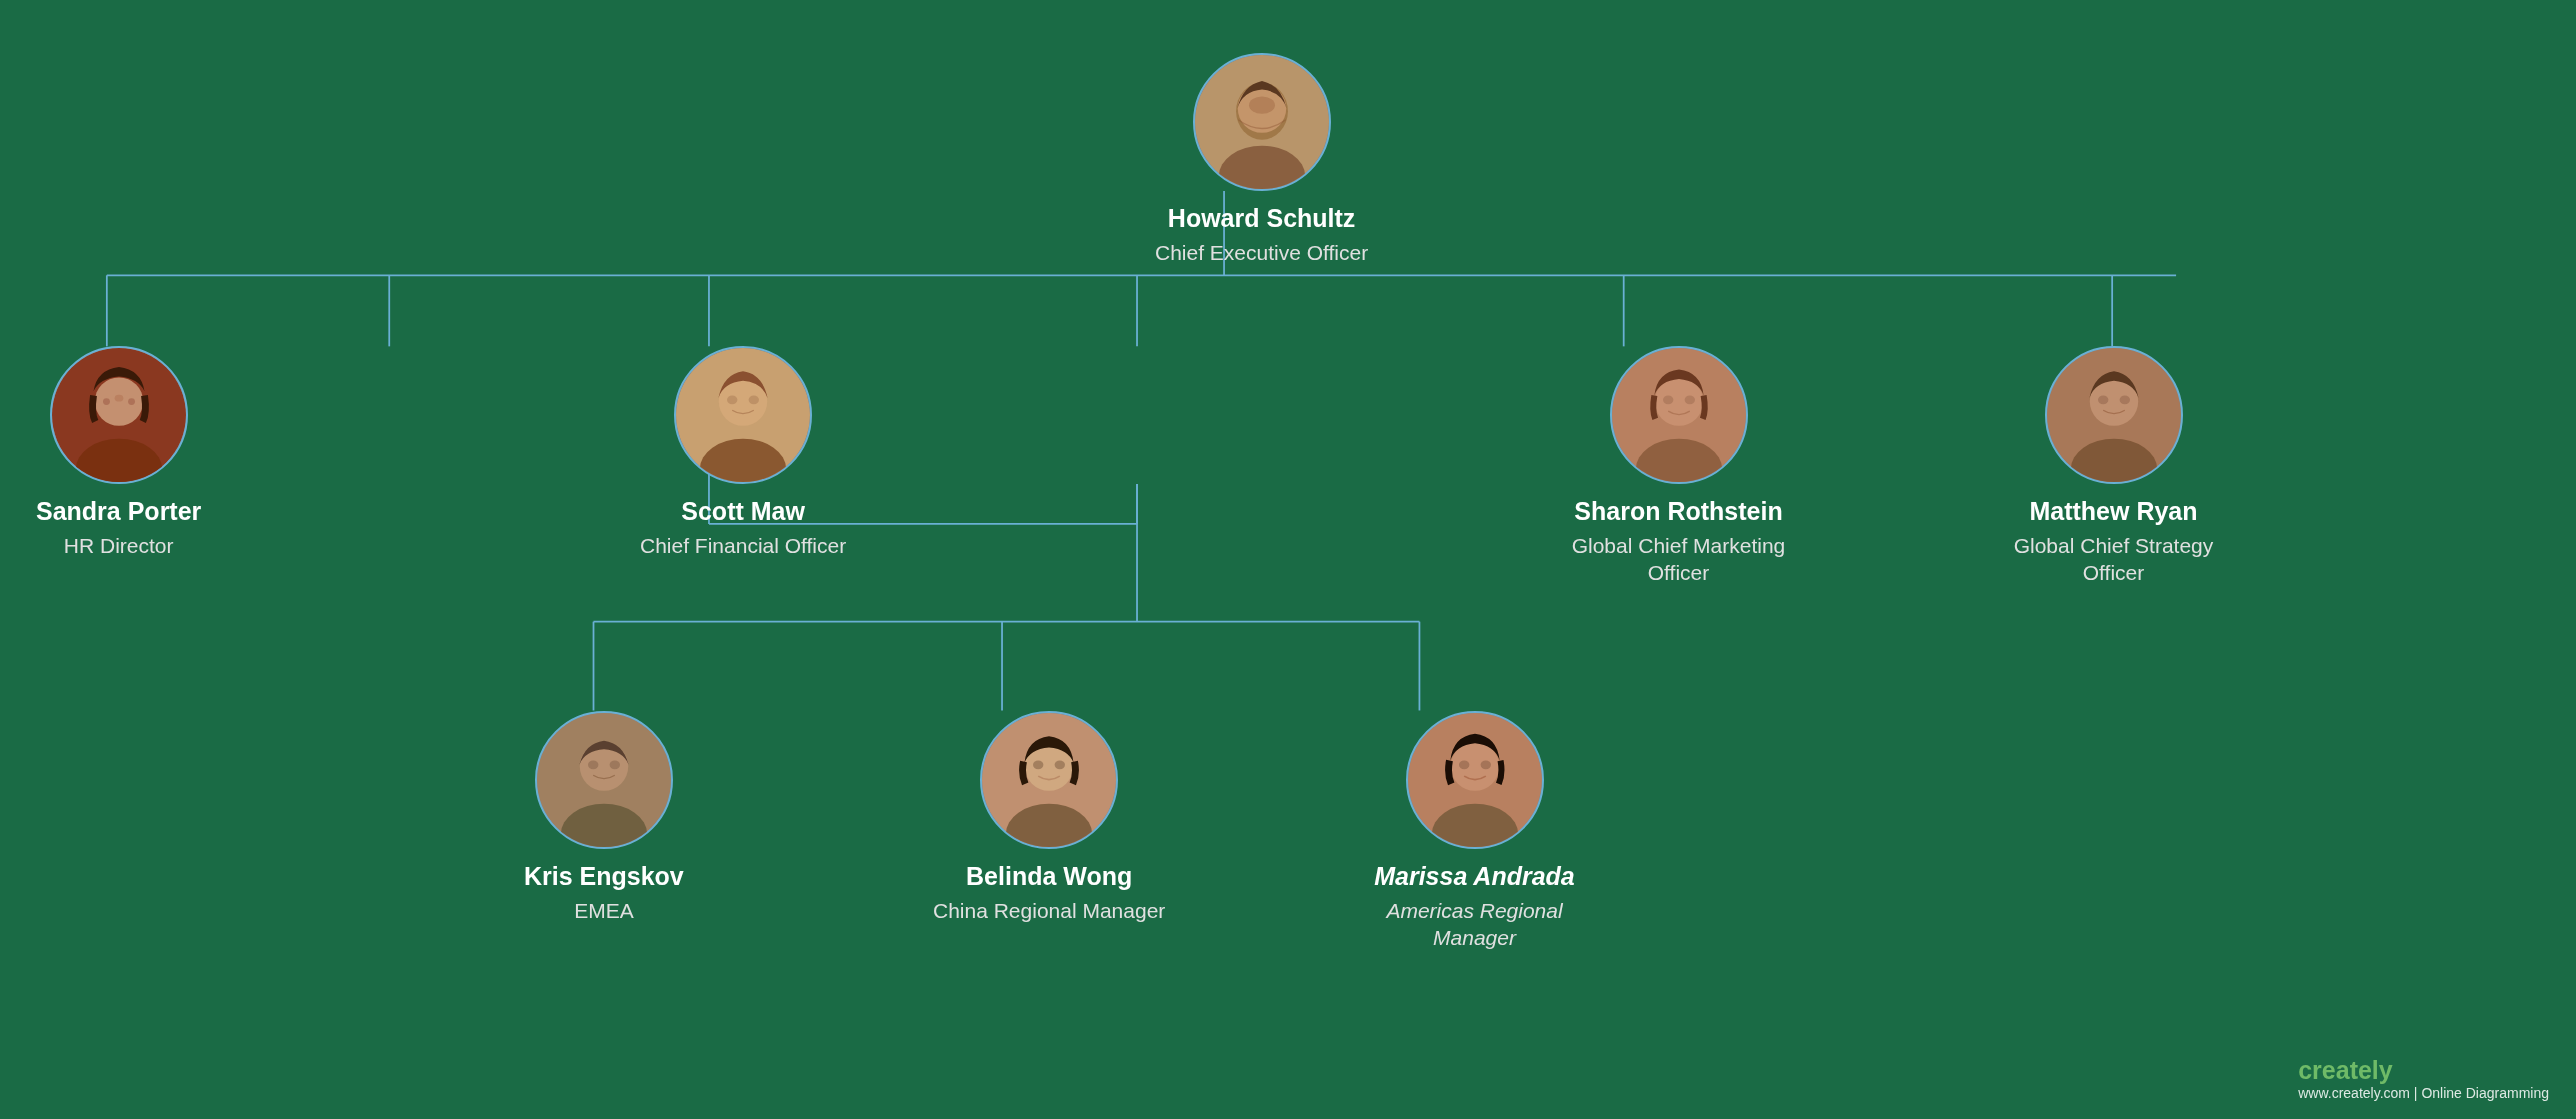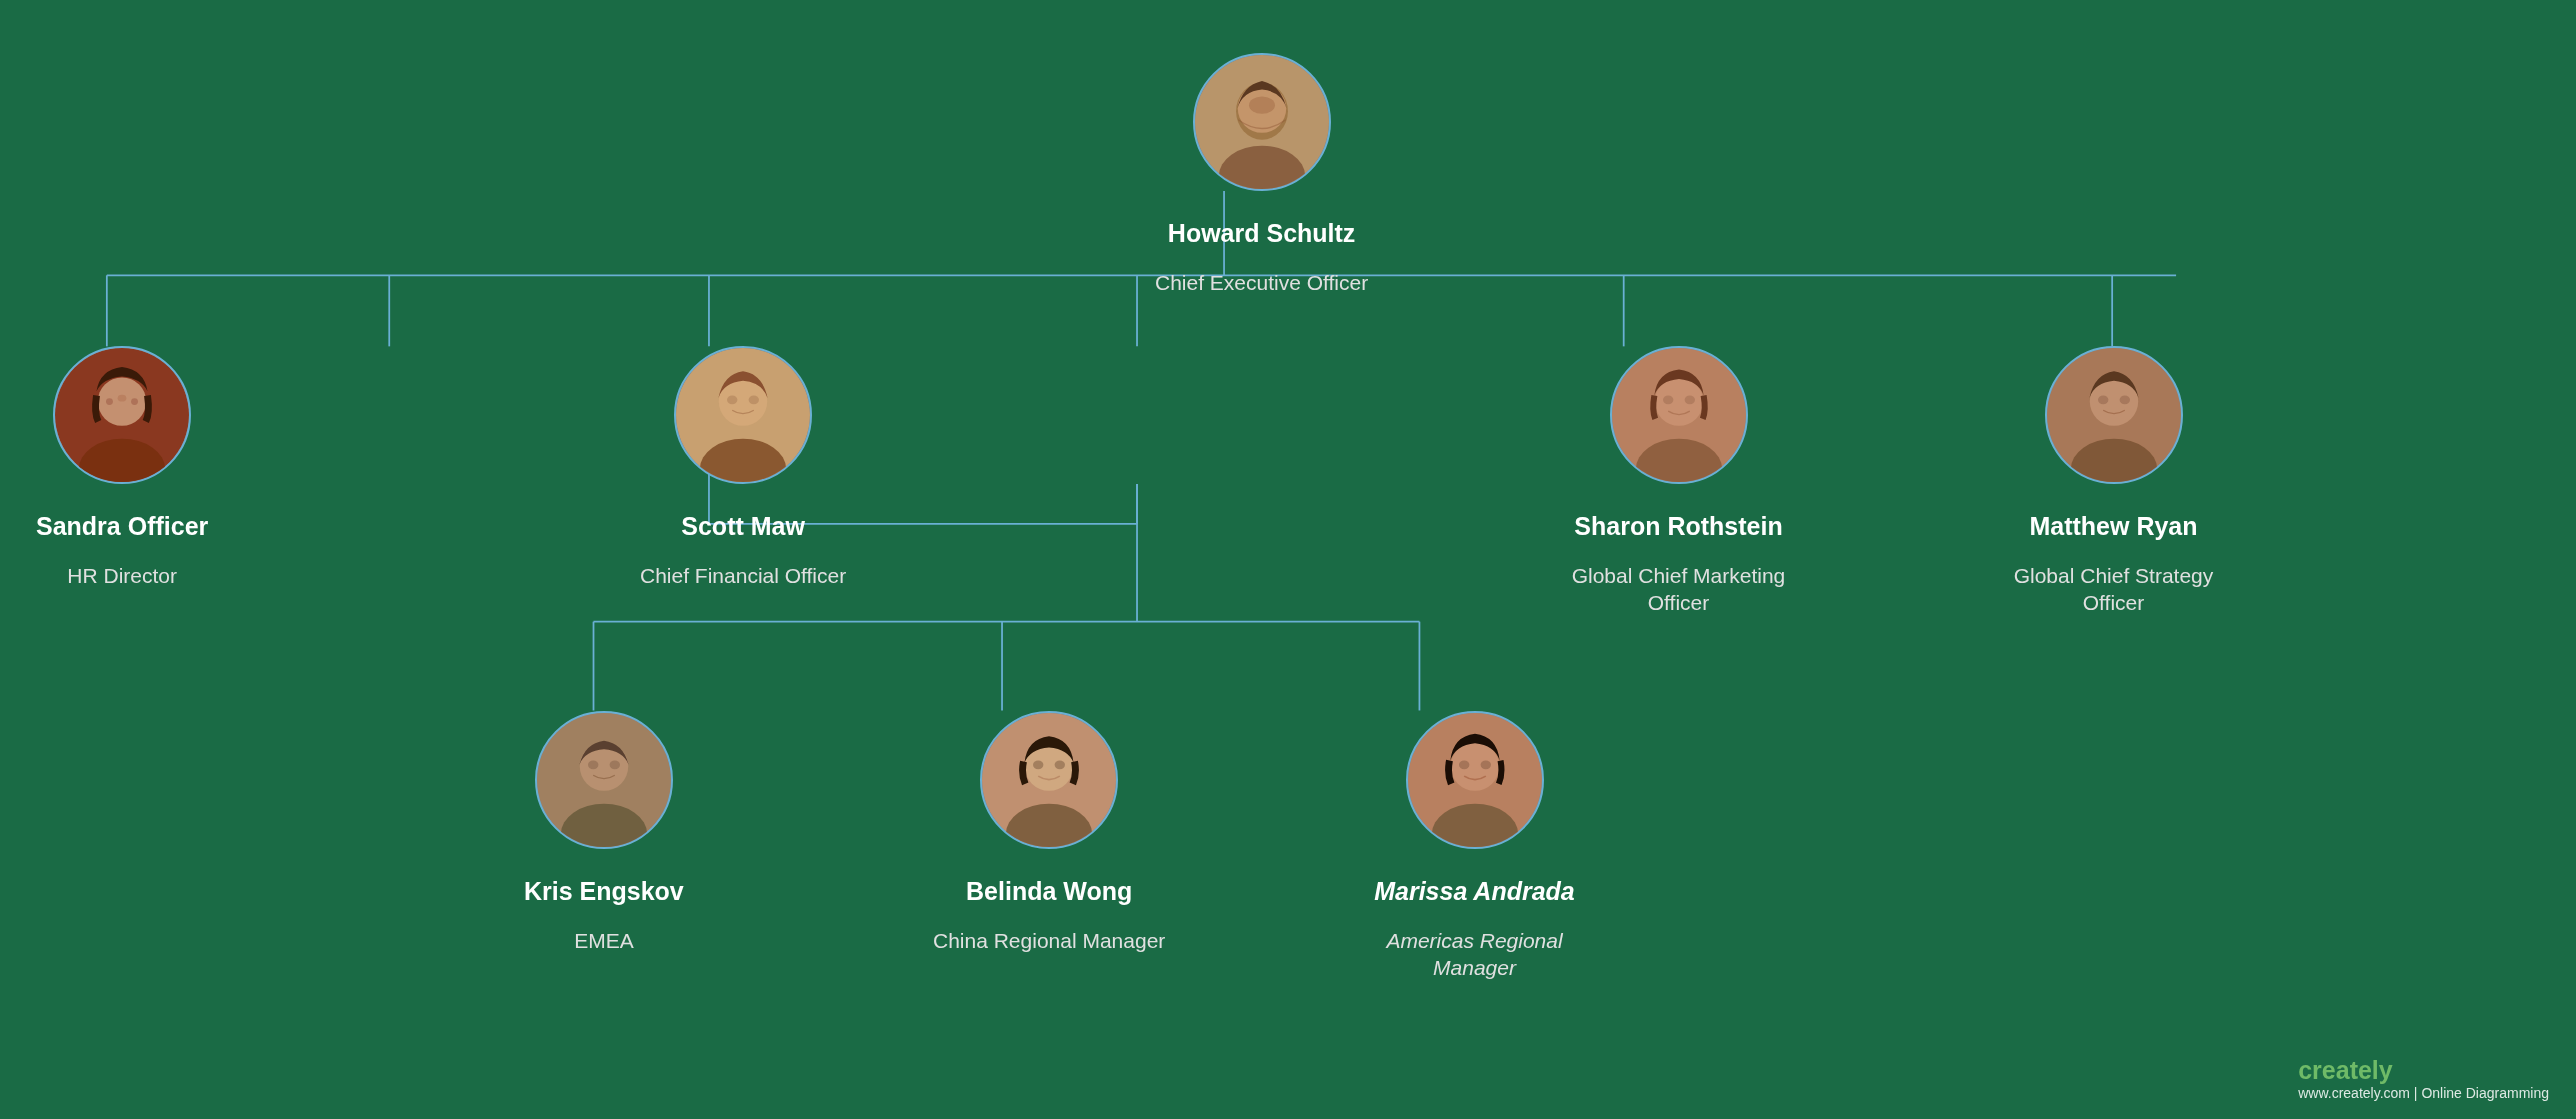--- a/index.html
+++ b/index.html
@@ -23,21 +23,20 @@
       height: 100%;
       pointer-events: none;
     }
     .node {
       position: absolute;
       display: flex;
       flex-direction: column;
       align-items: center;
       text-align: center;
       cursor: pointer;
-      gap: 15px;
     }
     .avatar-circle {
       width: 138px;
       height: 138px;
       border-radius: 50%;
       border: 2.7px solid #6ab0d4;
       overflow: hidden;
       background: #888;
       display: flex;
       align-items: center;
@@ -145,21 +144,21 @@
         <circle cx="77.5" cy="62" r="28" fill="#c49070"></circle>
         <ellipse cx="77.5" cy="140" rx="50" ry="35" fill="#7a3010"></ellipse>
         <path d="M48 50 Q52 25 77.5 22 Q103 25 107 50 Q100 35 77.5 33 Q55 35 48 50 Z" fill="#3a1a08"></path>
         <path d="M48 55 Q45 75 50 85" fill="none" stroke="#3a1a08" stroke-width="8"></path>
         <path d="M107 55 Q110 75 105 85" fill="none" stroke="#3a1a08" stroke-width="8"></path>
         <ellipse cx="77.5" cy="58" rx="5" ry="4" fill="#b07050" opacity="0.5"></ellipse>
         <circle cx="63" cy="62" r="4" fill="#7a3020" opacity="0.3"></circle>
         <circle cx="92" cy="62" r="4" fill="#7a3020" opacity="0.3"></circle>
       </svg>
     </div>
-    <div class="node-name">Sandra Officer</div>
+    <div class="node-name">Sandra Porter</div>
     <div class="node-title">HR Director</div>
   </div>
 
 
   <div class="node node-scott">
     <div class="avatar-circle">
       <svg viewBox="0 0 155 155">
         <circle cx="77.5" cy="77.5" r="77.5" fill="#c8a070"></circle>
         <circle cx="77.5" cy="62" r="28" fill="#d4a878"></circle>
         <ellipse cx="77.5" cy="140" rx="50" ry="35" fill="#8a5830"></ellipse>

